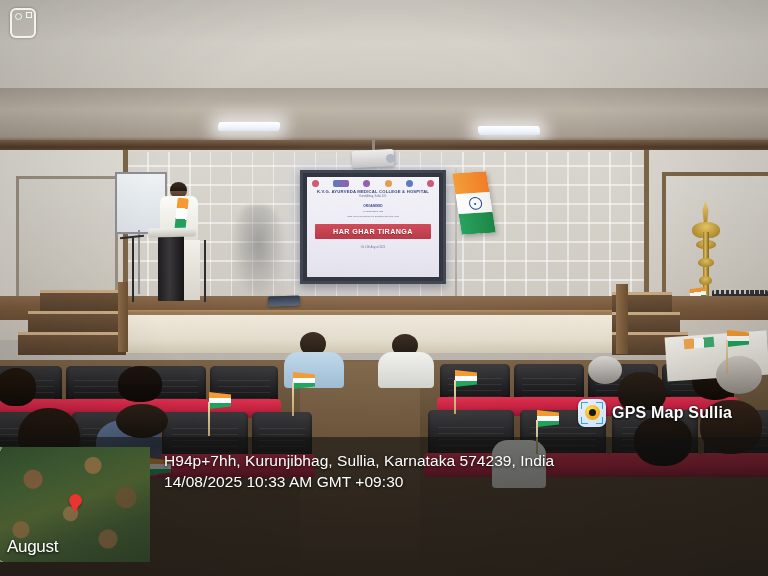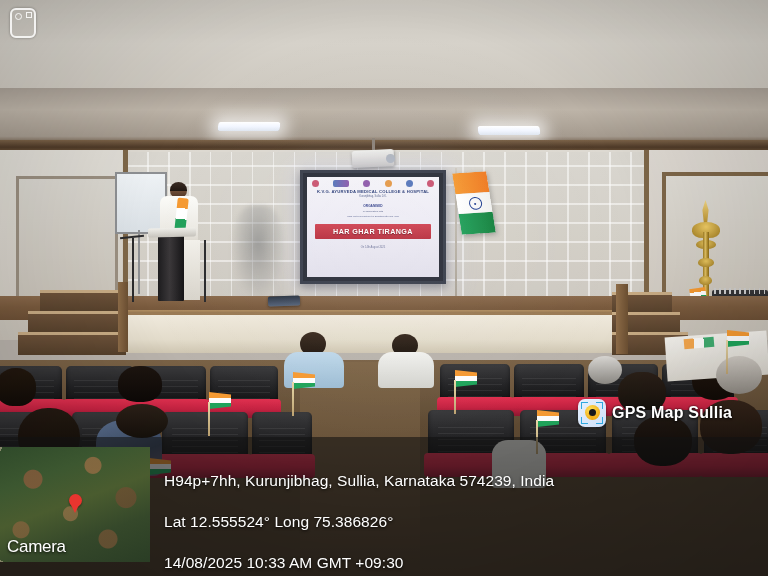--- a/index.html
+++ b/index.html
@@ -545,21 +545,20 @@
     text-shadow: 0 1px 3px rgba(0,0,0,0.85);
     margin-bottom: 2px;
     white-space: nowrap;
   }
   .gps-line {
     font-size: 15.5px;
     line-height: 1.35;
     letter-spacing: 0.05px;
     text-shadow: 0 1px 3px rgba(0,0,0,0.85);
     white-space: nowrap;
-    margin-top: 20px;
   }
 
   
   .grade {
     position: absolute; inset: 0;
     pointer-events: none;
     background: radial-gradient(ellipse at 50% 42%, rgba(255,255,255,0.06) 0%, rgba(0,0,0,0.0) 45%, rgba(0,0,0,0.18) 100%);
   }
   .blur-soft { filter: blur(0.45px); }
 </style>
@@ -797,22 +796,21 @@
       <div class="corner c-bl"></div>
       <div class="corner c-br"></div>
       <div class="pin"></div>
     </div>
     <div class="gps-text">GPS Map Sullia</div>
   </div>
 
   <div class="gps-bar">
     <div class="map-thumb">
       <div class="pin"></div>
-      <div class="google">Camera</div>
+      <div class="google">August</div>
     </div>
     <div class="gps-info">
       <div class="gps-line">H94p+7hh, Kurunjibhag, Sullia, Karnataka 574239, India</div>
-      <div class="gps-line">Lat 12.555524° Long 75.386826°</div>
       <div class="gps-line">14/08/2025 10:33 AM GMT +09:30</div>
     </div>
   </div>
 
 </div>
 
 </body></html>

